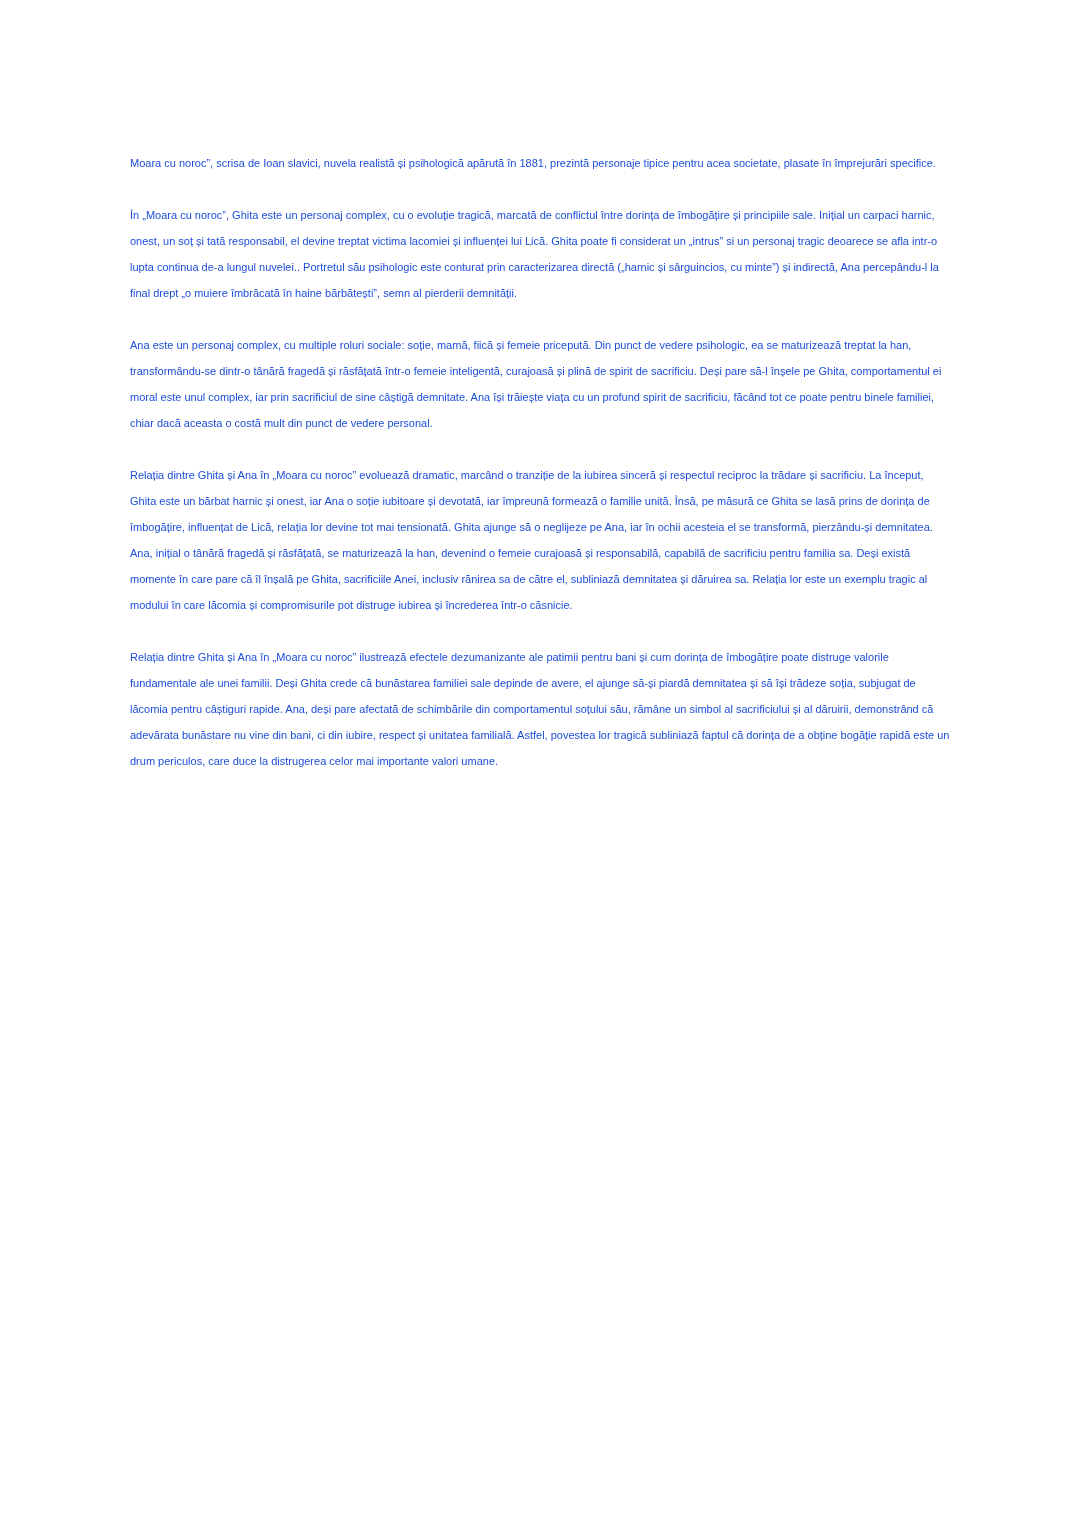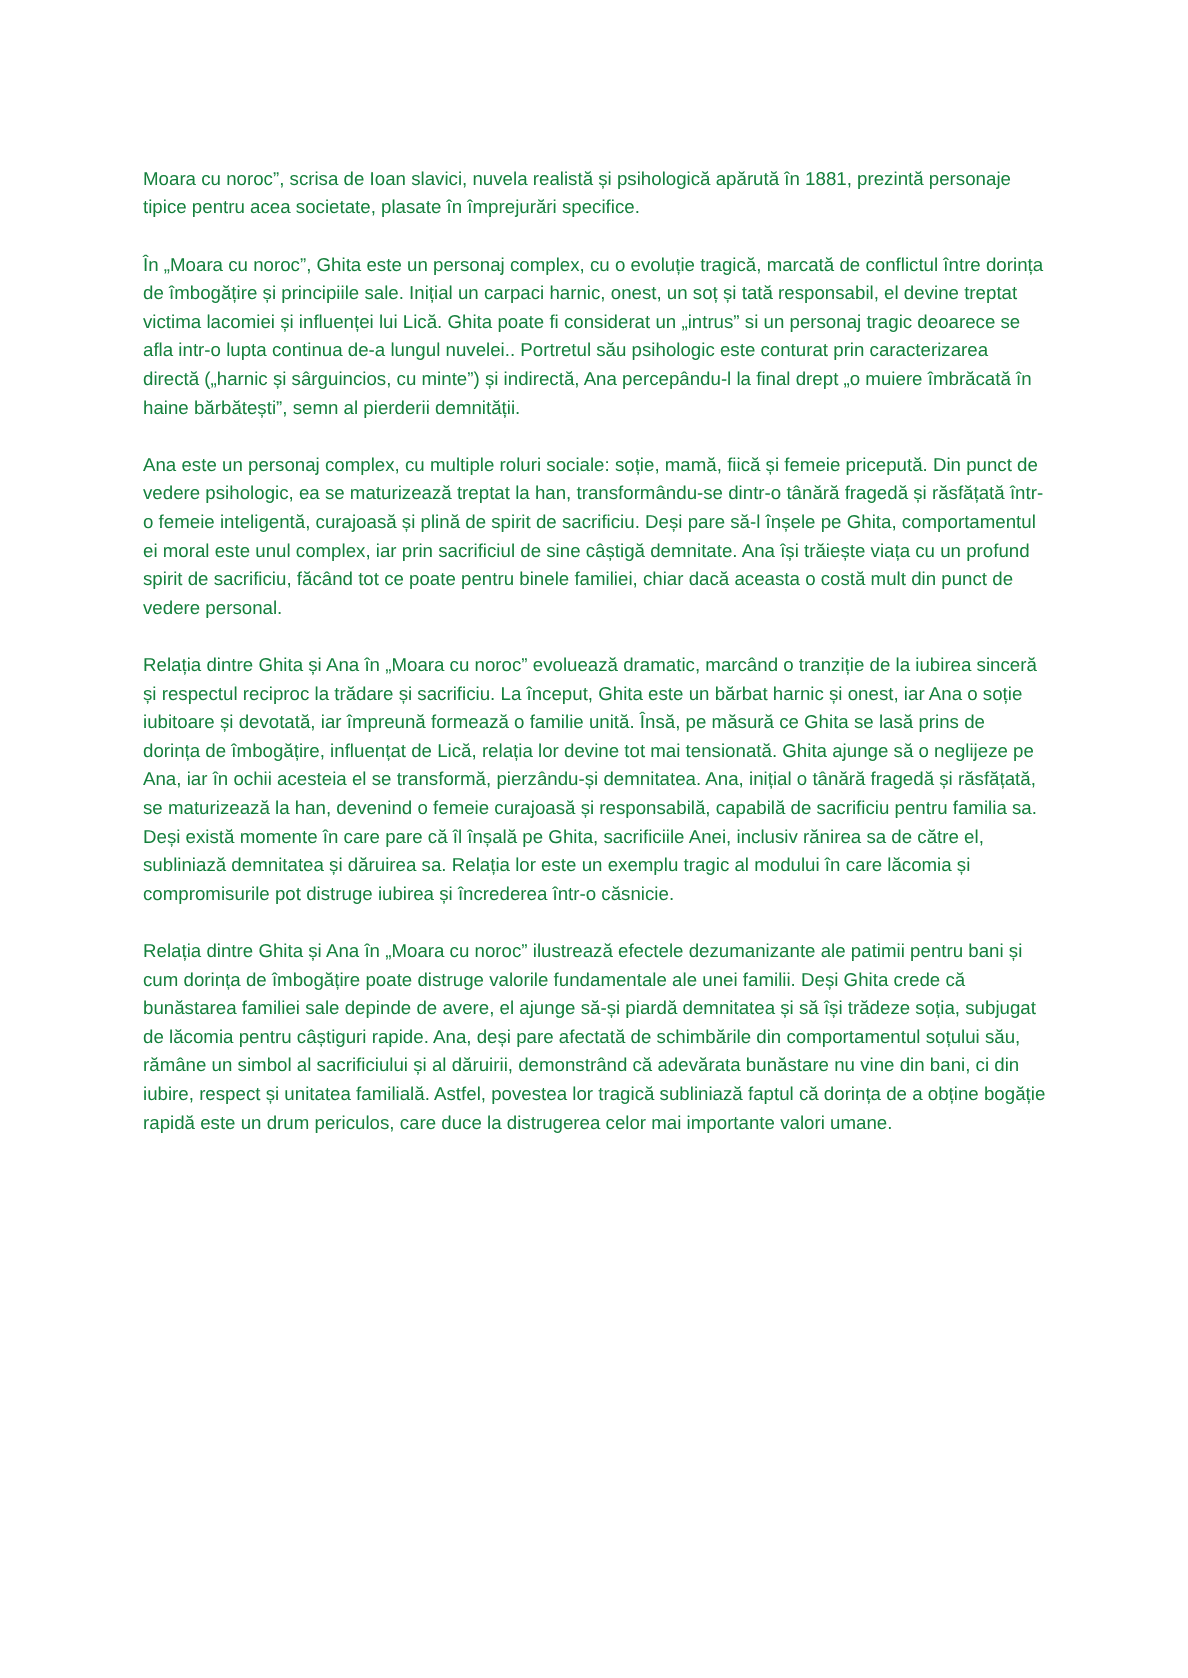--- a/index.html
+++ b/index.html
@@ -13,22 +13,22 @@
     height: 1525px;
     background: #ffffff;
     overflow: hidden;
     font-family: "Liberation Sans", "DejaVu Sans", sans-serif;
   }
   .doc-content {
     position: absolute;
     top: 150px;
     left: 130px;
     width: 822px;
-    color: #15803d;
-    font-size: 17px;
+    color: #1d4ed8;
+    font-size: 11px;
     line-height: 26px;
     text-align: left;
   }
   .doc-content p {
     margin: 0 0 26px 0;
     white-space: pre-wrap;
   }
 </style>
 </head>
 <body>

